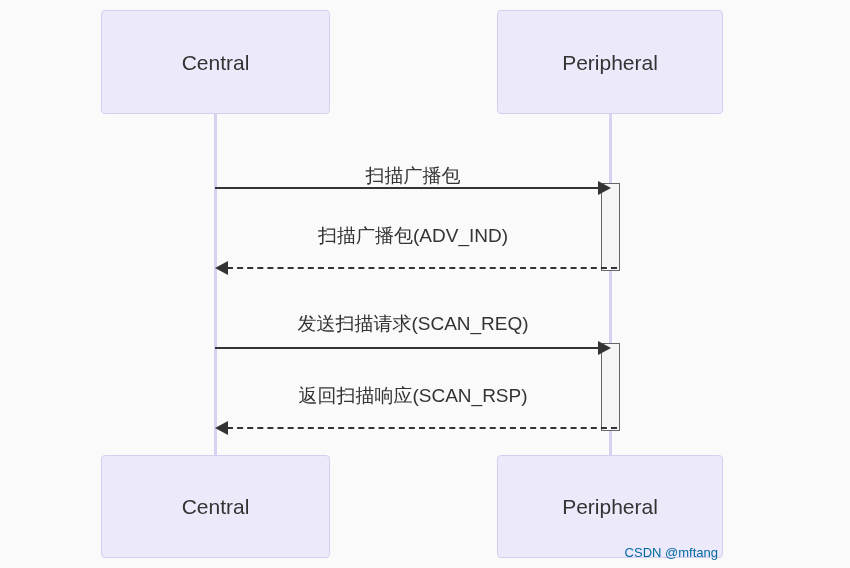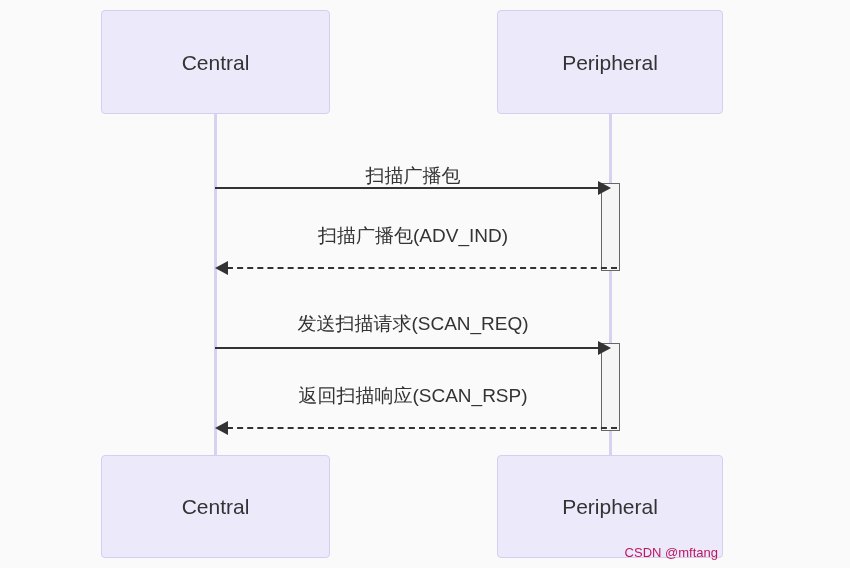--- a/index.html
+++ b/index.html
@@ -93,21 +93,21 @@
     transform: translateX(-50%);
     line-height: 1;
   }
 
   
   .watermark {
     position: absolute;
     right: 10px;
     bottom: 8px;
     font-size: 13px;
-    color: #be185d;
+    color: #0369a1;
     white-space: nowrap;
     z-index: 10;
   }
 </style>
 </head>
 <body>
 
 <div id="diagram">
 
   <div class="lifeline" style="left:214px; top:114px; height:341px;"></div>

